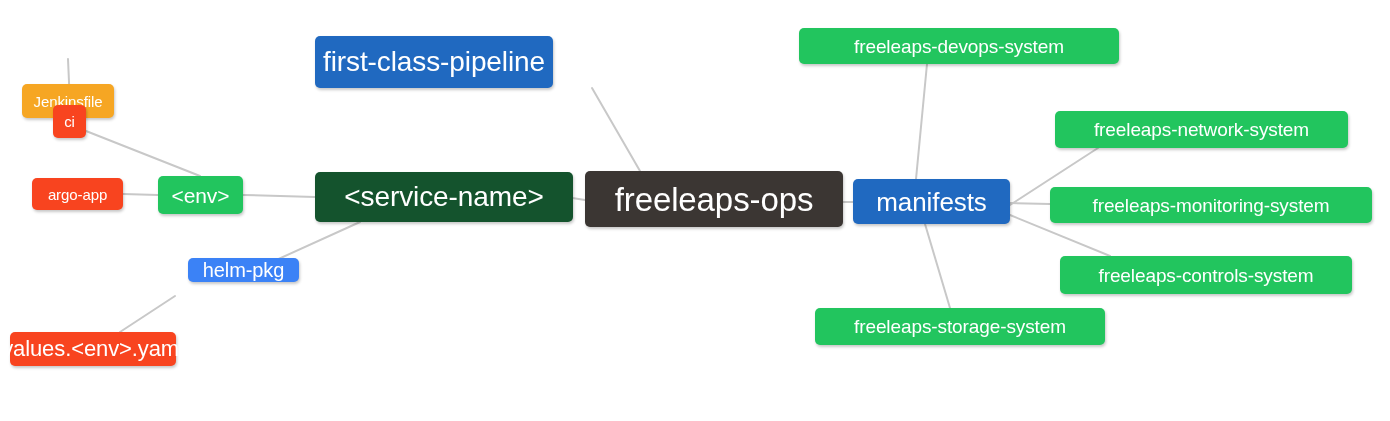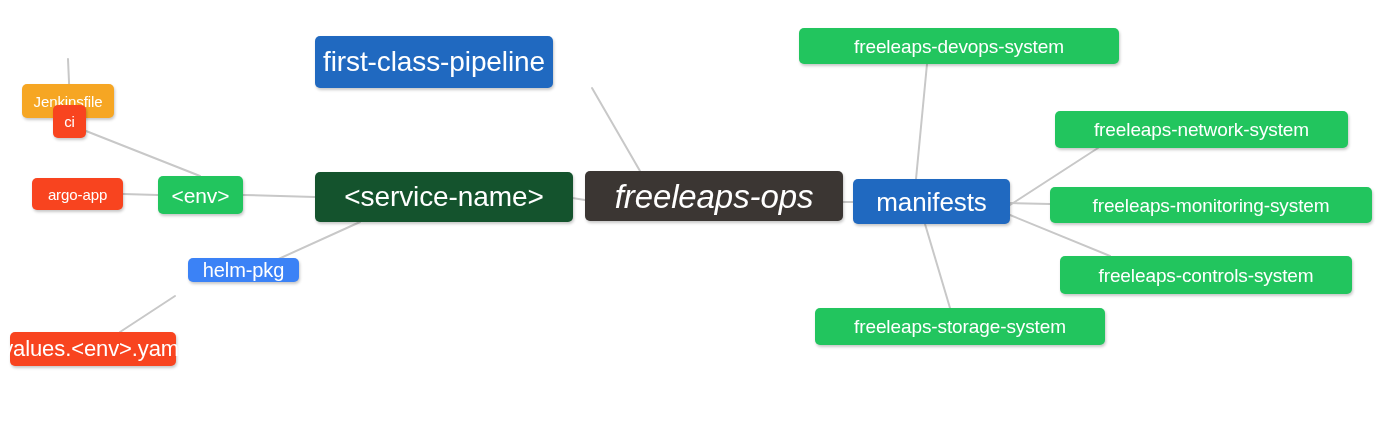--- a/index.html
+++ b/index.html
@@ -60,21 +60,21 @@
     </svg>
   <div id="node-layer">
       <div class="node" style="left: 22px; top: 40px; width: 92px; height: 34px; background: rgb(246, 166, 35); font-size: 15px; margin-top: 44px;">Jenkinsfile</div>
       <div class="node" style="left: 53px; top: 105px; width: 33px; height: 33px; background: rgb(248, 68, 31); font-size: 15px;">ci</div>
       <div class="node" style="left: 32px; top: 178px; width: 91px; height: 32px; background: rgb(248, 68, 31); font-size: 15px;">argo-app</div>
       <div class="node" style="left: 158px; top: 176px; width: 85px; height: 38px; background: rgb(34, 197, 94); font-size: 21px;">&lt;env&gt;</div>
       <div class="node" style="left: 315px; top: 172px; width: 258px; height: 50px; background: #14532d; font-size: 28px;">&lt;service-name&gt;</div>
       <div class="node" style="left: 315px; top: 36px; width: 238px; height: 52px; background: rgb(32, 105, 192); font-size: 28px;">first-class-pipeline</div>
       <div class="node" style="left: 152px; top: 258px; width: 111px; height: 24px; background: #3b82f6; font-size: 20px; margin-left: 36px;">helm-pkg</div>
       <div class="node" style="left: 10px; top: 332px; width: 166px; height: 34px; background: rgb(248, 68, 31); font-size: 22px;">values.&lt;env&gt;.yaml</div>
-      <div class="node" style="left: 585px; top: 171px; width: 258px; height: 50px; background: rgb(59, 54, 51); font-size: 33px; font-style: italic;">freeleaps-ops</div>
+      <div class="node" style="left: 585px; top: 171px; width: 258px; height: 56px; background: rgb(59, 54, 51); font-size: 33px;">freeleaps-ops</div>
       <div class="node" style="left: 853px; top: 179px; width: 157px; height: 45px; background: rgb(32, 105, 192); font-size: 26px;">manifests</div>
       <div class="node" style="left: 799px; top: 28px; width: 320px; height: 36px; background: rgb(34, 197, 94); font-size: 19px;">freeleaps-devops-system</div>
       <div class="node" style="left: 1055px; top: 111px; width: 293px; height: 37px; background: rgb(34, 197, 94); font-size: 19px;">freeleaps-network-system</div>
       <div class="node" style="left: 1050px; top: 187px; width: 322px; height: 36px; background: rgb(34, 197, 94); font-size: 19px;">freeleaps-monitoring-system</div>
       <div class="node" style="left: 1060px; top: 256px; width: 292px; height: 38px; background: rgb(34, 197, 94); font-size: 19px;">freeleaps-controls-system</div>
       <div class="node" style="left: 815px; top: 308px; width: 290px; height: 37px; background: rgb(34, 197, 94); font-size: 19px;">freeleaps-storage-system</div>
     </div>
 </div>
 
 </body></html>

